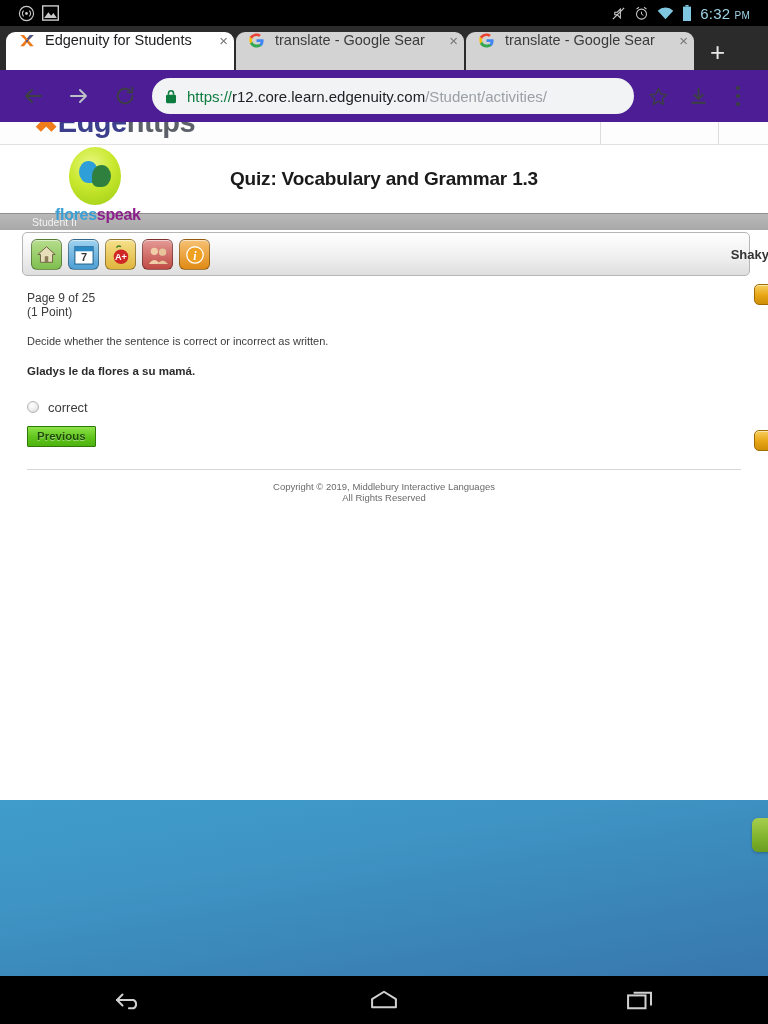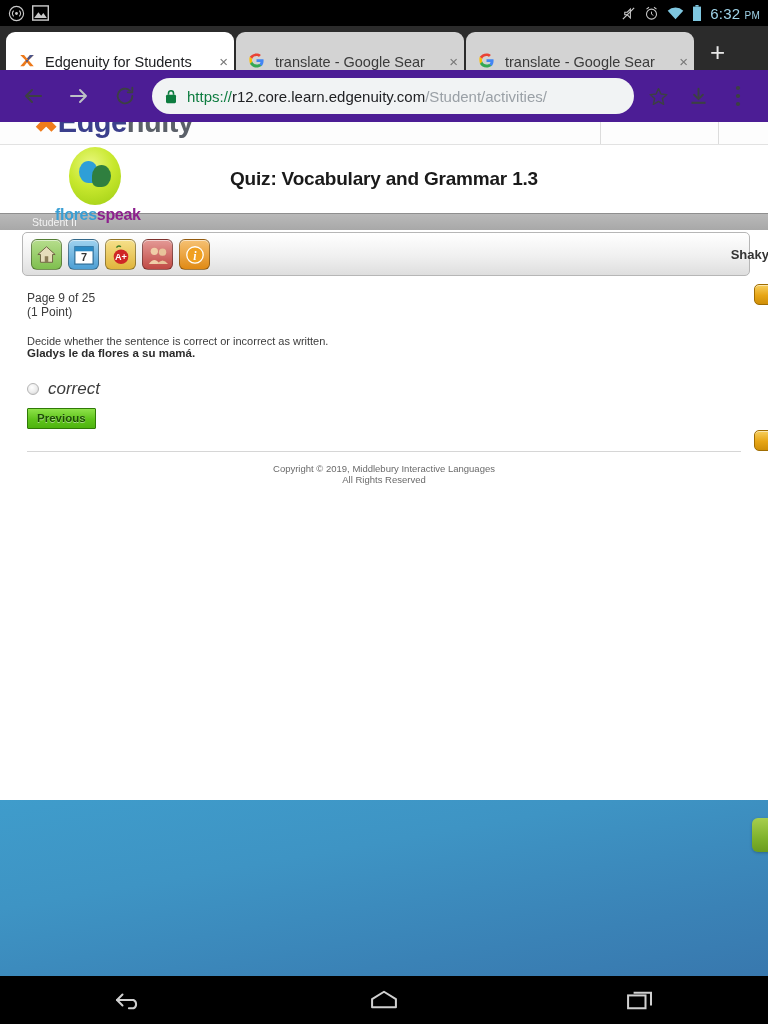--- a/index.html
+++ b/index.html
@@ -8,36 +8,36 @@
     font-family: "Liberation Sans", sans-serif;
     background: #000;
     overflow: hidden;
   }
   .screen { position: relative; width: 768px; height: 1024px; background: #fff; }
 
   
   .statusbar {
     position: absolute; top: 0; left: 0; width: 768px; height: 26px;
     background: #000; display: flex; align-items: center;
-    padding: 0 8px; color: #d8d8d8;
+    padding: 0 18px; color: #d8d8d8;
   }
   .sb-left { display: flex; align-items: center; gap: 7px; }
   .sb-right { margin-left: auto; display: flex; align-items: center; gap: 8px; }
   .sb-time { color: #9fd3e8; font-size: 15px; letter-spacing: .2px; }
   .sb-time .ampm { font-size: 10px; }
   .ico { display: inline-block; line-height: 0; }
 
   
   .tabstrip {
     position: absolute; top: 26px; left: 0; width: 768px; height: 44px;
     background: #2b2b2b; display: flex; align-items: flex-end; padding-left: 6px;
   }
   .tab {
     height: 38px; width: 228px; border-radius: 9px 9px 0 0;
-    display: flex; align-items: flex-end; padding: 0 6px 0 12px;
+    display: flex; align-items: flex-start; padding: 0 6px 0 12px;
     background: #d3d3d3; color: #3b3b3b; position: relative;
     margin-right: 2px; overflow: hidden;
   }
   .tab.active { background: #fff; color: #202124; }
   .tab-fav { width: 18px; height: 18px; flex: 0 0 18px; margin-right: 9px; line-height: 0; }
   .tab-title {
     font-size: 14.5px; white-space: nowrap; overflow: hidden;
     flex: 1 1 auto; text-overflow: clip;
   }
   .tab-close { font-size: 15px; color: #777; margin-left: 4px; flex: 0 0 auto; }
@@ -132,29 +132,29 @@
   .tb-ppl  { background: linear-gradient(180deg,#e49a96 0%,#c04a44 100%); }
   .tb-inf  { background: linear-gradient(180deg,#f6c173 0%,#e08a14 100%); }
   .tb-user {
     margin-left: auto; font-size: 13px; font-weight: bold; color: #333;
     white-space: nowrap; padding-right: 2px; position: absolute; right: -22px;
   }
 
   .quiz-body { padding: 14px 0 0 27px; position: relative; }
   .meta { font-size: 12px; color: #3c3c3c; line-height: 13.5px; }
   .prompt { font-size: 11px; color: #3c3c3c; margin-top: 16px; }
-  .sentence { font-size: 11.5px; font-weight: bold; color: #2b2b2b; margin-top: 0; }
+  .sentence { font-size: 11.5px; font-weight: bold; color: #2b2b2b; margin-top: 18px; }
   .choices { margin-top: 16px; }
   .choice { display: flex; align-items: center; height: 28px; }
   .radio {
     width: 12px; height: 12px; border-radius: 50%;
     background: radial-gradient(circle at 40% 35%, #ffffff 0%, #ececec 55%, #c9c9c9 100%);
     border: 1px solid #b5b5b5; margin-right: 9px; flex: 0 0 12px;
   }
-  .choice-label { font-size: 17px; color: #3c3c3c; font-style: italic; }
+  .choice-label { font-size: 13px; color: #3c3c3c; }
   .prev-btn {
     display: inline-block; margin-top: 5px;
     background: linear-gradient(180deg,#8ee24a 0%,#5fc41b 55%,#4eb30f 100%);
     border: 1px solid #2f7a06; border-radius: 1px;
     color: #1d4f05; font-size: 11.5px; font-weight: bold;
     padding: 3px 9px 4px; text-shadow: 0 1px 0 rgba(255,255,255,.45);
   }
   .edge-btn {
     position: absolute; right: -8px; width: 22px; height: 21px; border-radius: 5px;
     background: linear-gradient(180deg,#f7cf5e 0%,#e7a515 55%,#cf8f08 100%);
@@ -325,21 +325,21 @@
         <circle cx="3" cy="3" r="2.1" fill="#3c4043"></circle>
         <circle cx="3" cy="11" r="2.1" fill="#3c4043"></circle>
         <circle cx="3" cy="19" r="2.1" fill="#3c4043"></circle>
       </svg>
     </span>
   </div>
 
   <div class="page">
 
     <div class="edg-header">
-      <div class="edg-logo"><span class="x">✖</span><span class="e">Edge</span><span class="g">nuity</span></div>
+      <div class="edg-logo"><span class="x">✖</span><span class="e">Edge</span><span class="g">https</span></div>
       <div class="edg-divider" style="left:600px"></div>
       <div class="edg-divider" style="left:718px"></div>
     </div>
 
 
     <div class="lesson-head">
       <div class="ps-logo">
         <div class="ps-badge">
           <span class="ps-b1"></span>
           <span class="ps-b2"></span>

